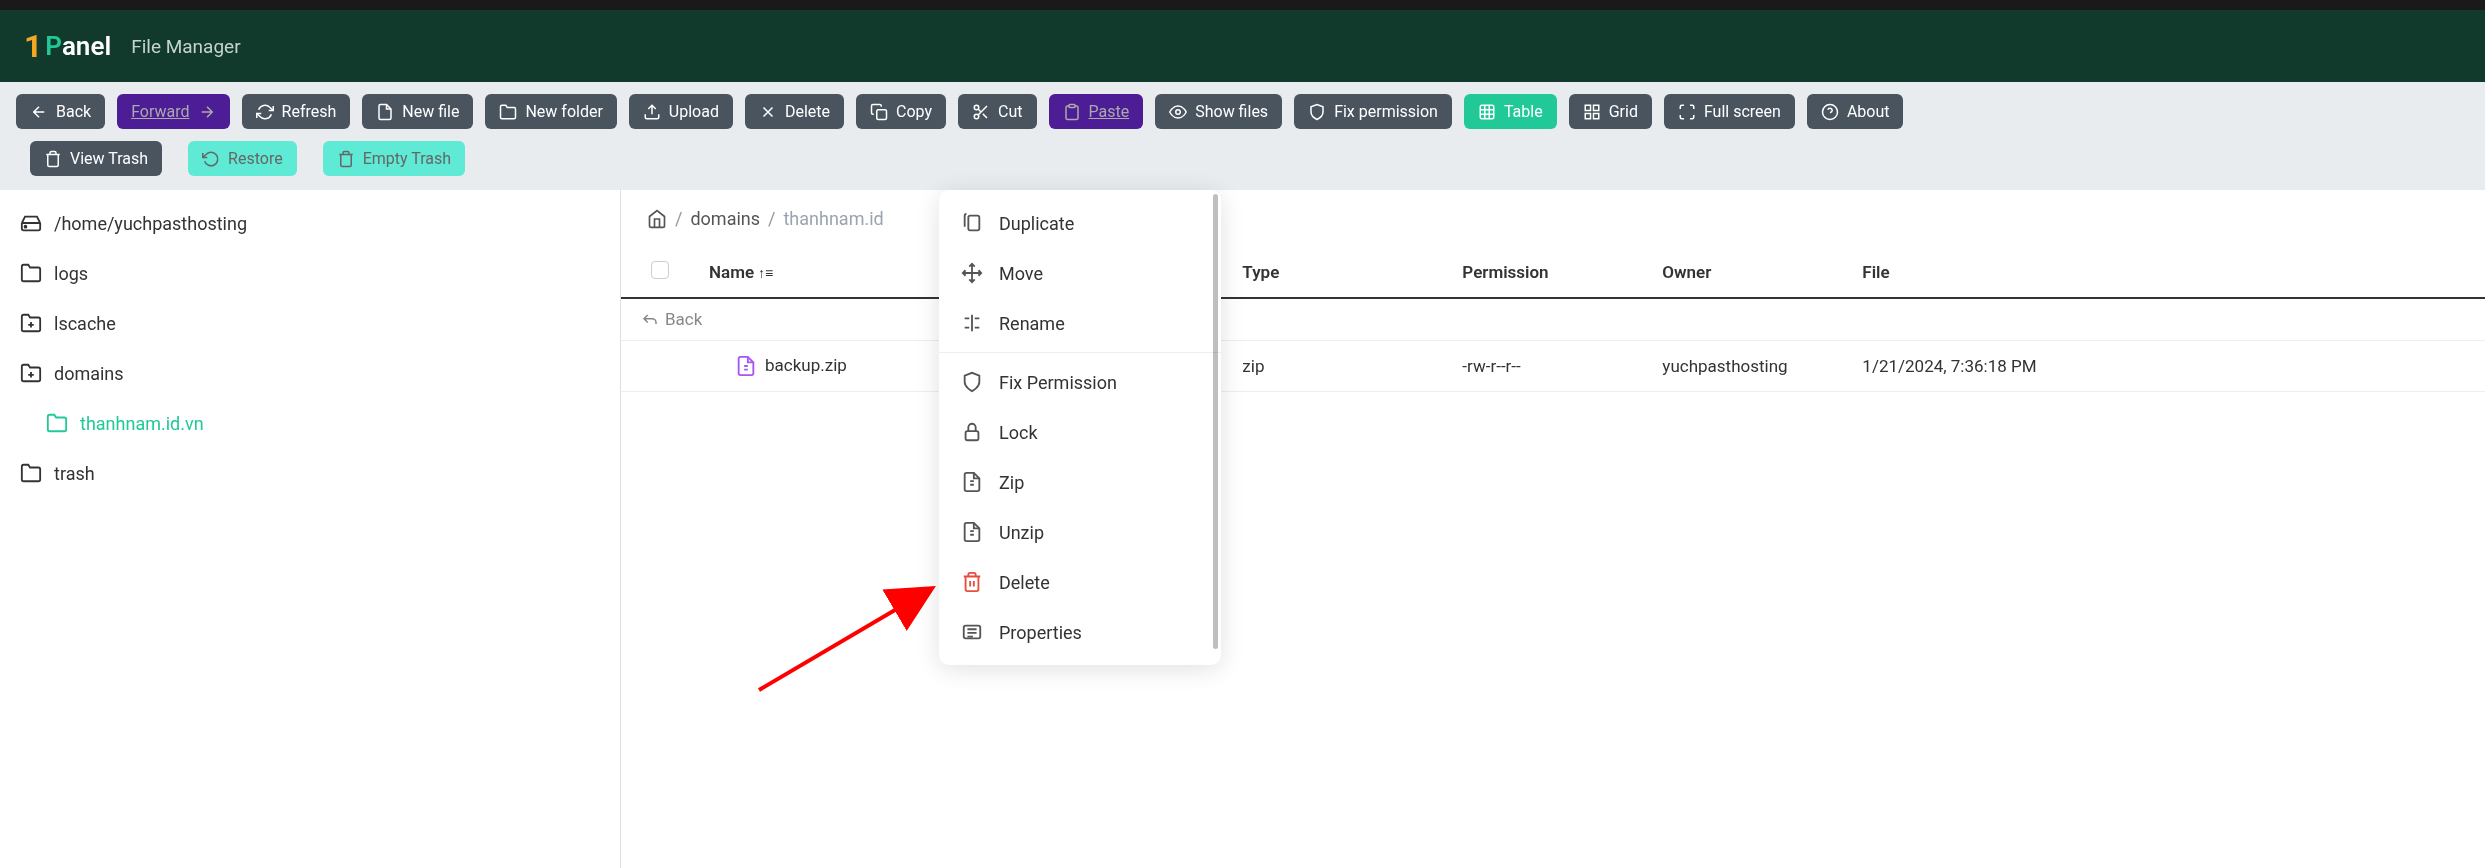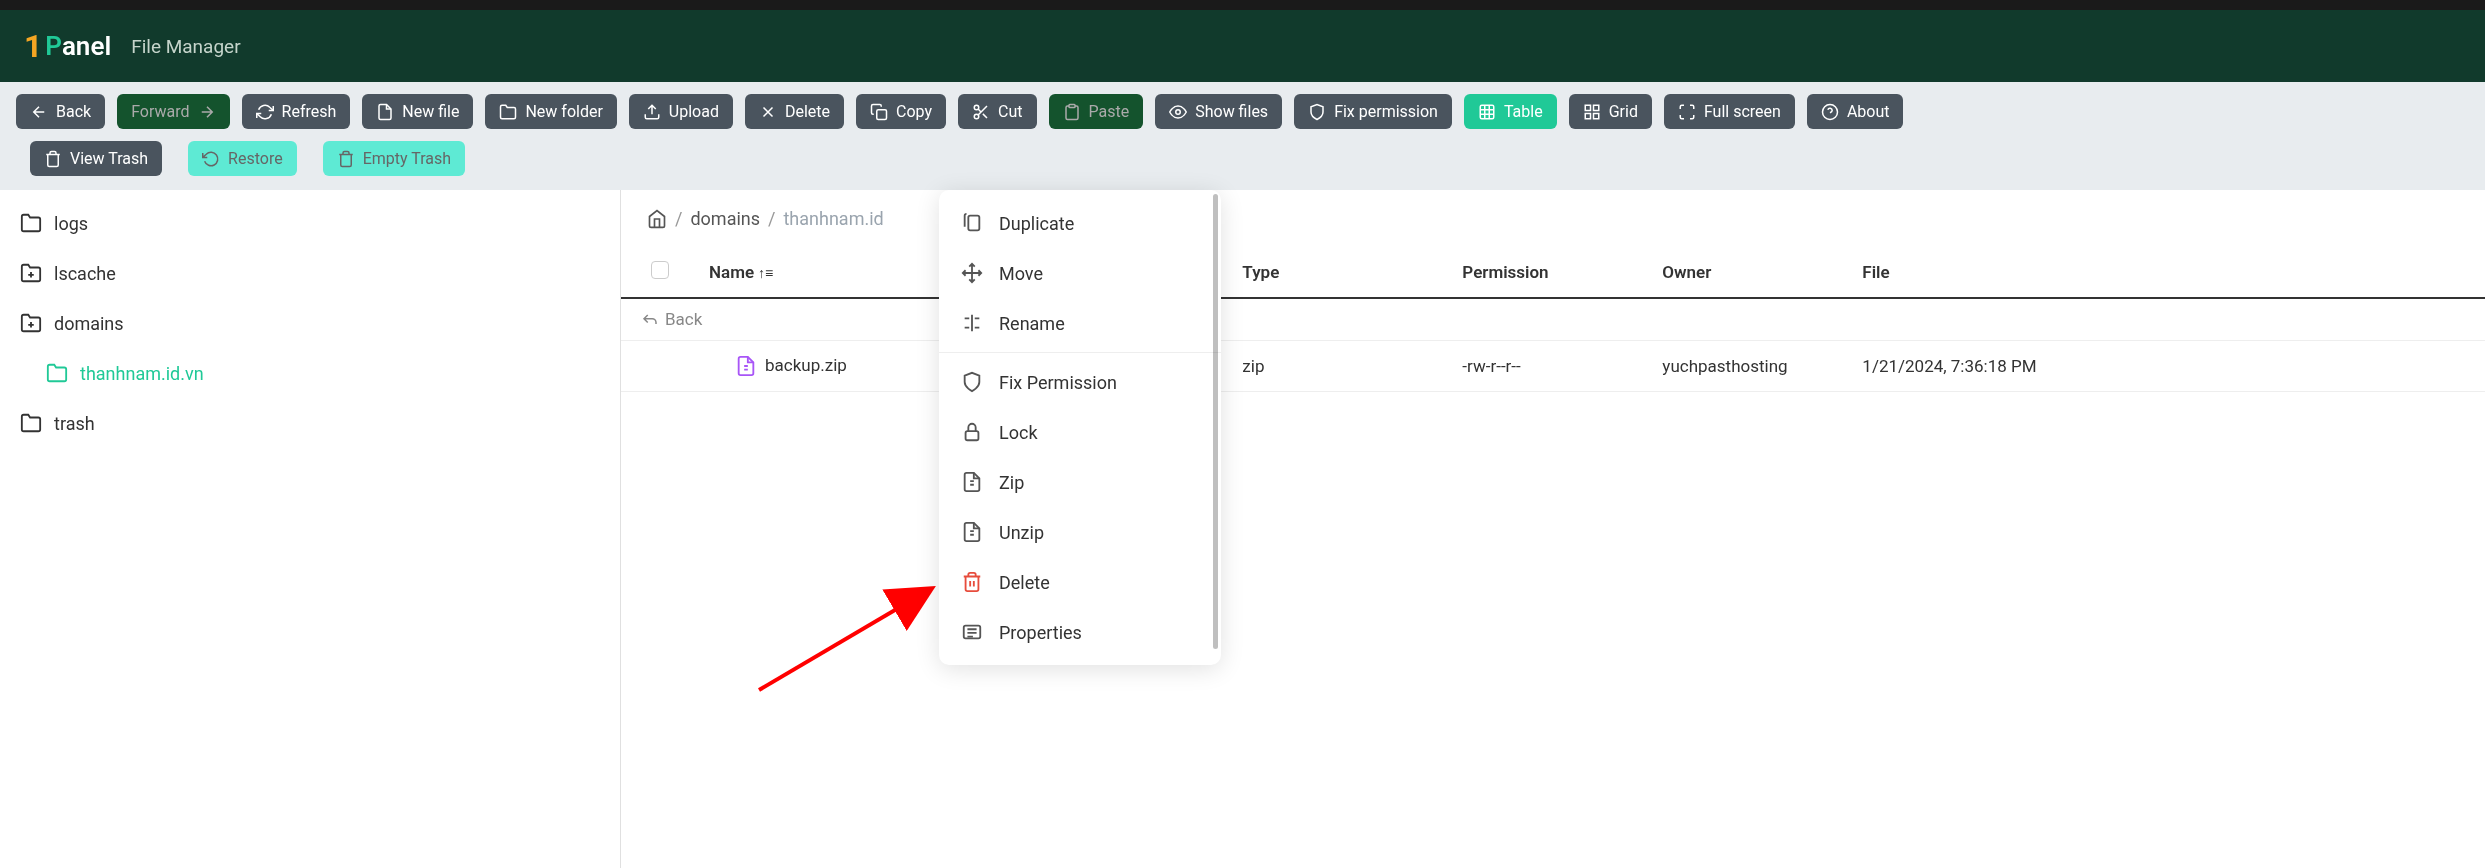--- a/index.html
+++ b/index.html
@@ -7,21 +7,21 @@
 .top-bar { height: 10px; background: #1a1a1a; }
 .header { background: #113a2c; height: 72px; display: flex; align-items: center; padding: 0 24px; gap: 20px; }
 .logo { display: flex; align-items: center; gap: 3px; }
 .logo-text { color: #fff; font-size: 26px; font-weight: 600; }
 .logo-1 { color: #f5a623; font-size: 32px; font-weight: 700; }
 .logo-p { color: #20c997; }
 .header-title { color: #c5d4cb; font-size: 19px; }
 .toolbar { background: #e8ecef; padding: 12px 16px; display: flex; gap: 12px; flex-wrap: wrap; align-items: center; }
 .btn { display: inline-flex; align-items: center; gap: 8px; padding: 8px 14px; border-radius: 6px; font-size: 16px; cursor: pointer; border: none; background: #4a545e; color: #fff; }
 .btn svg { width: 18px; height: 18px; flex-shrink: 0; }
-.btn-disabled { background: #14532d; color: #aaa; cursor: not-allowed; }
+.btn-disabled { background: #4c1d95; color: #aaa; cursor: not-allowed; text-decoration: underline; }
 .btn-active { background: #20c997; color: #fff; }
 .btn-light { background: #5eead4; color: #666; }
 .toolbar-row2 { background: #e8ecef; padding: 0 30px 14px 30px; display: flex; gap: 26px; }
 .main-container { display: flex; height: calc(100% - 175px); }
 .sidebar { width: 620px; background: #fff; padding: 8px 0; }
 .sidebar-header { display: flex; align-items: center; gap: 12px; padding: 14px 20px; font-size: 18px; color: #333; }
 .sidebar-item { display: flex; align-items: center; gap: 12px; padding: 14px 20px; font-size: 18px; color: #333; cursor: pointer; }
 .sidebar-item.active { color: #20c997; padding-left: 46px; }
 .sidebar-item svg { width: 22px; height: 22px; }
 .content { flex: 1; background: #fff; border-left: 1px solid #e0e0e0; position: relative; }
@@ -188,20 +188,27 @@
   <button class="btn btn-light">
       <svg viewBox="0 0 24 24" fill="none" stroke="currentColor" stroke-width="2">
         <path d="M3 6h18M8 6V4a2 2 0 012-2h4a2 2 0 012 2v2m3 0v14a2 2 0 01-2 2H7a2 2 0 01-2-2V6"></path>
       </svg>
       <span>Empty Trash</span>
     </button>
 </div>
 
 <div class="main-container">
   <div class="sidebar">
+    <div class="sidebar-header">
+      <svg viewBox="0 0 24 24" width="22" height="22" fill="none" stroke="currentColor" stroke-width="2">
+          <path d="M22 12H2m20 0l-3.5-7H5.5L2 12m20 0v6a2 2 0 01-2 2H4a2 2 0 01-2-2v-6"></path>
+          <circle cx="6" cy="16" r="1"></circle>
+        </svg>
+      <span>/home/yuchpasthosting</span>
+    </div>
     <div class="sidebar-item">
         <svg viewBox="0 0 24 24" fill="none" stroke="currentColor" stroke-width="2">
           <path d="M22 19a2 2 0 01-2 2H4a2 2 0 01-2-2V5a2 2 0 012-2h5l2 3h9a2 2 0 012 2z"></path>
         </svg>
         <span>logs</span>
       </div>
     <div class="sidebar-item">
         <svg viewBox="0 0 24 24" fill="none" stroke="currentColor" stroke-width="2">
           <path d="M22 19a2 2 0 01-2 2H4a2 2 0 01-2-2V5a2 2 0 012-2h5l2 3h9a2 2 0 012 2z"></path>
           <path d="M12 11v6M9 14h6"></path>

